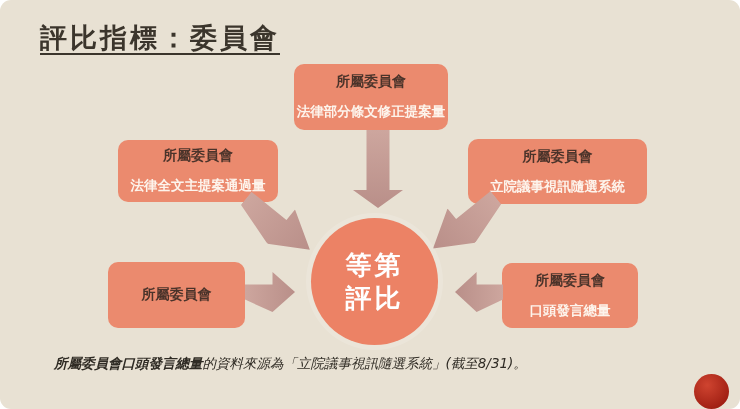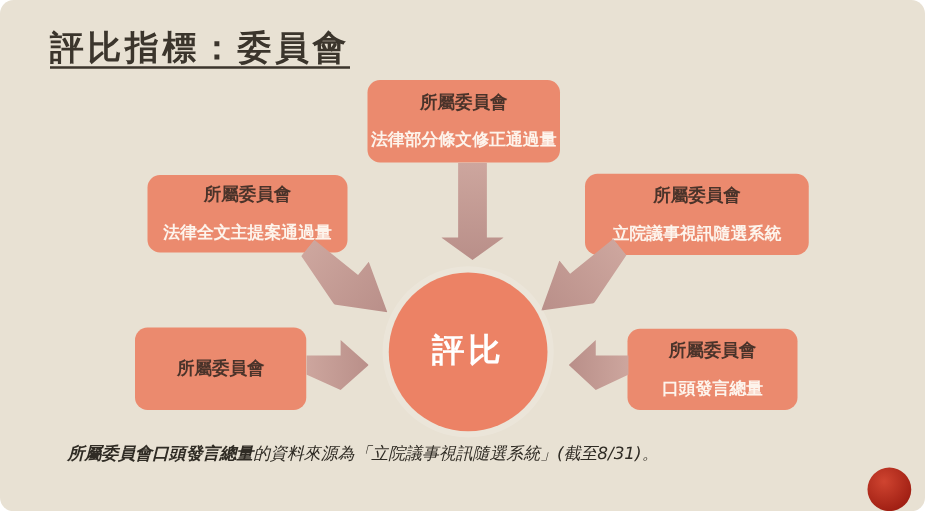--- a/index.html
+++ b/index.html
@@ -79,21 +79,21 @@
 </style>
 </head>
 <body>
 
 <div class="slide">
 
   <h1 class="title">評比指標：委員會</h1>
 
   <div class="node node-top">
     <span class="heading">所屬委員會</span>
-    <span class="metric">法律部分條文修正通過量</span>
+    <span class="metric">法律部分條文修正提案量</span>
   </div>
 
   <div class="node node-mid-left">
     <span class="heading">所屬委員會</span>
     <span class="metric">法律全文主提案通過量</span>
   </div>
 
   <div class="node node-mid-right">
     <span class="heading">所屬委員會</span>
     <span class="metric">立院議事視訊隨選系統</span>
@@ -108,20 +108,21 @@
     <span class="metric">口頭發言總量</span>
   </div>
 
   <div class="arrow arrow-down"></div>
   <div class="arrow arrow-right arrow-diag-left"></div>
   <div class="arrow arrow-left arrow-diag-right"></div>
   <div class="arrow arrow-right arrow-h-left"></div>
   <div class="arrow arrow-left arrow-h-right"></div>
 
   <div class="center-circle">
+    <span>等第</span>
     <span>評比</span>
   </div>
 
   <div class="footnote">
     <div class="line2"><span class="b">所屬委員會口頭發言總量</span><span>的資料來源為「立院議事視訊隨選系統」(截至8/31)。</span></div>
   </div>
 
   <div class="logo"></div>
 
 </div>

